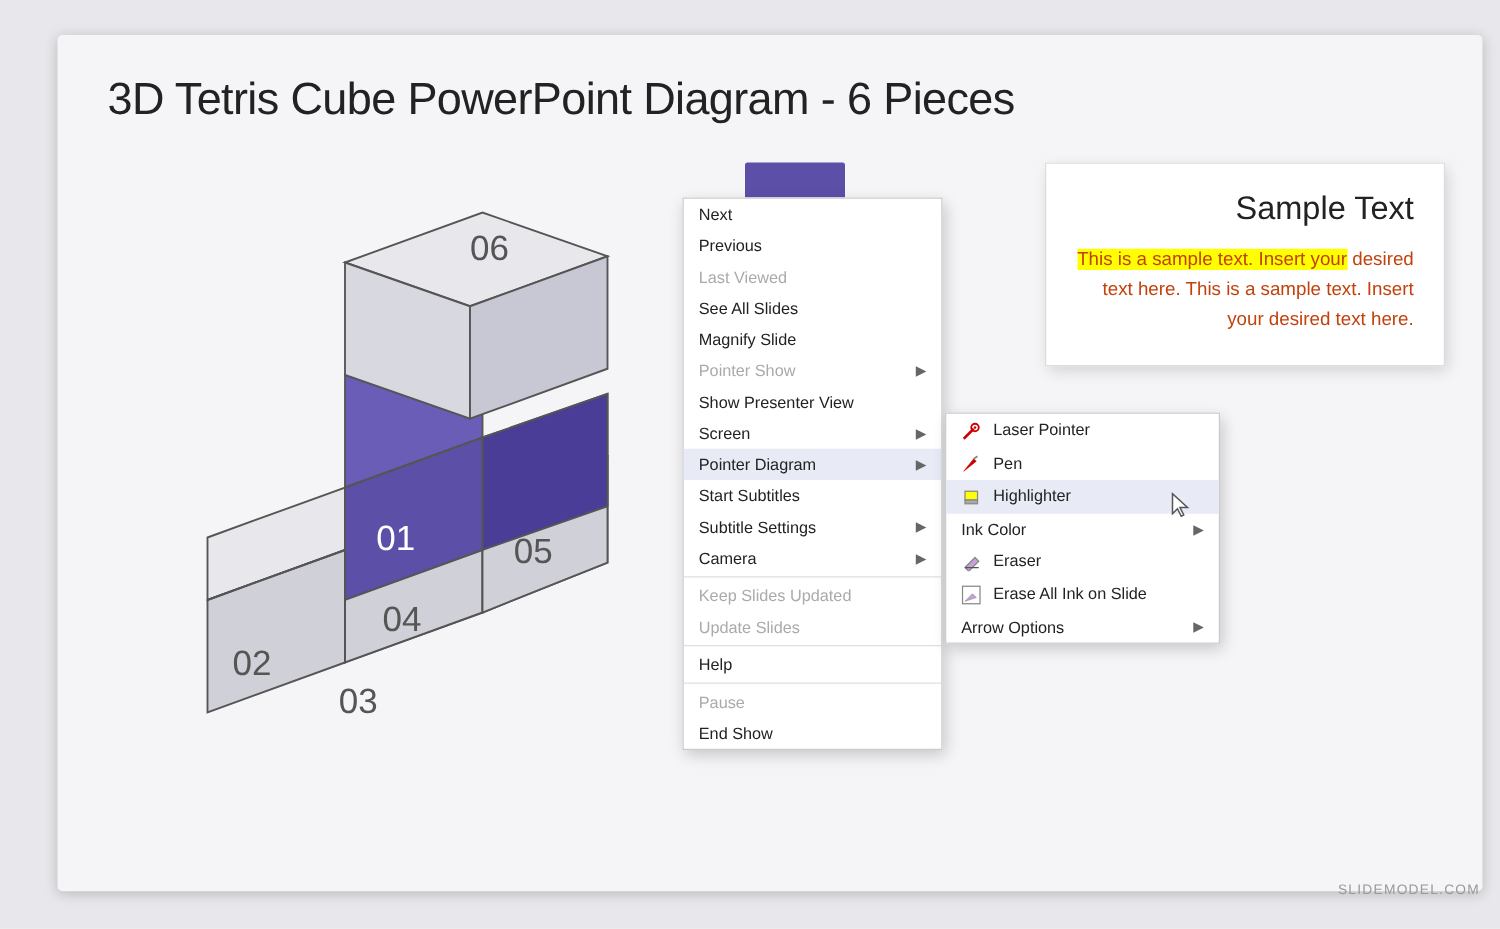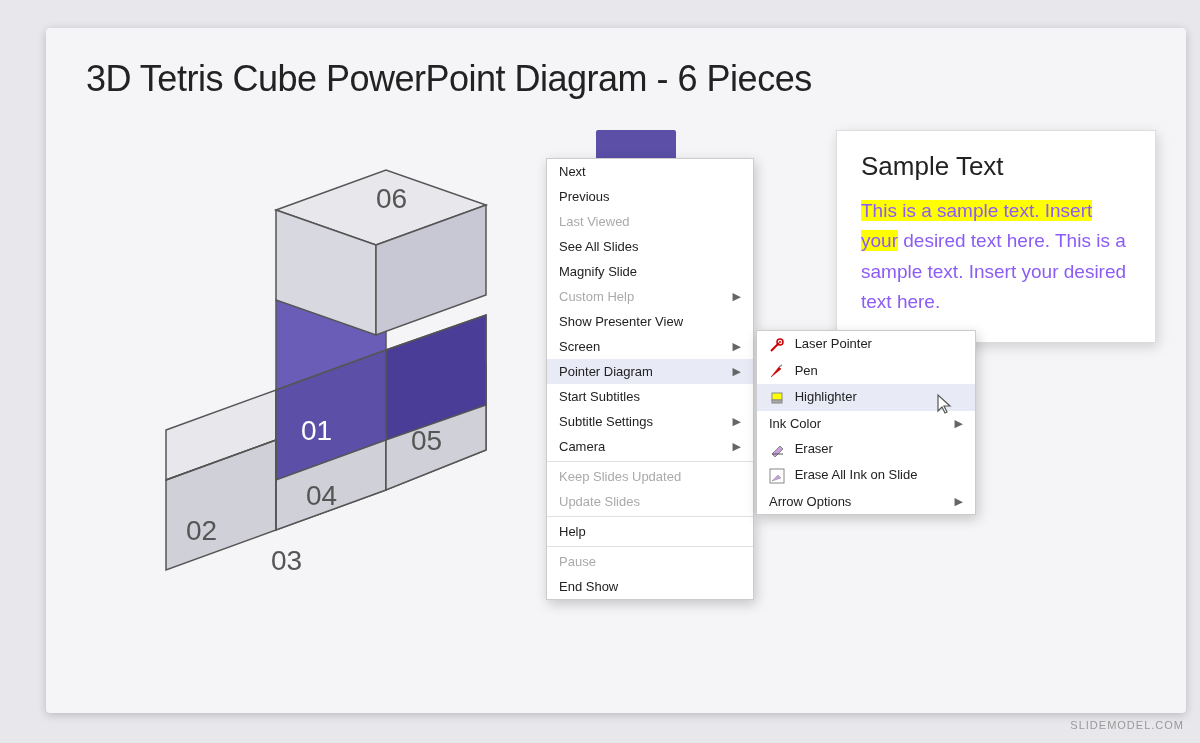--- a/index.html
+++ b/index.html
@@ -118,48 +118,49 @@
     
     .sample-panel {
       position: absolute;
       top: 0;
       right: -10px;
       width: 320px;
       background: #fff;
       border: 1px solid #ddd;
       box-shadow: 2px 4px 12px rgba(0,0,0,0.15);
       padding: 20px 24px 24px;
+      text-align: right;
     }
     .sample-title {
       font-size: 26px;
       font-weight: 400;
       color: #222;
       margin-bottom: 14px;
     }
     .sample-body {
-      font-size: 19px;
-      color: #8b5cf6;
+      font-size: 15px;
+      color: #c2410c;
       line-height: 1.6;
     }
     .sample-highlight {
       background: #ffff00;
     }
     
     .cursor-indicator {
       position: absolute;
       top: 263px;
       left: 390px;
       width: 18px;
       height: 22px;
       z-index: 30;
     }
     
     .watermark {
       position: absolute;
-      bottom: 12px;
+      bottom: 25px;
       right: 16px;
       font-size: 11px;
       color: #999;
       letter-spacing: 1px;
     }
   </style>
 </head>
 <body>
 
 <div class="slide-container">
@@ -239,21 +240,21 @@
         <div class="menu-item disabled">
             <span>Last Viewed</span>
           </div>
         <div class="menu-item">
             <span>See All Slides</span>
           </div>
         <div class="menu-item">
             <span>Magnify Slide</span>
           </div>
         <div class="menu-item disabled">
-            <span>Custom Help</span>
+            <span>Pointer Show</span>
             <span class="arrow">▶</span>
           </div>
         <div class="menu-item">
             <span>Show Presenter View</span>
           </div>
         <div class="menu-item">
             <span>Screen</span>
             <span class="arrow">▶</span>
           </div>
         <div class="menu-item active-highlight">

